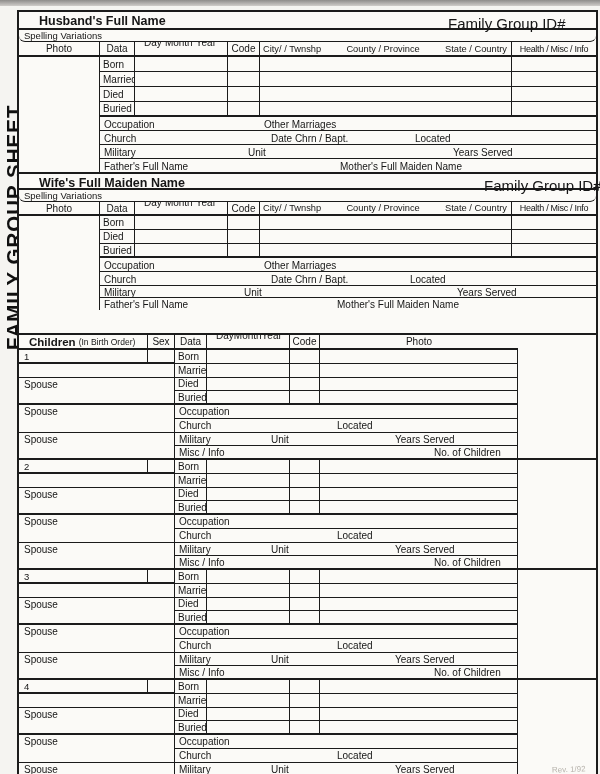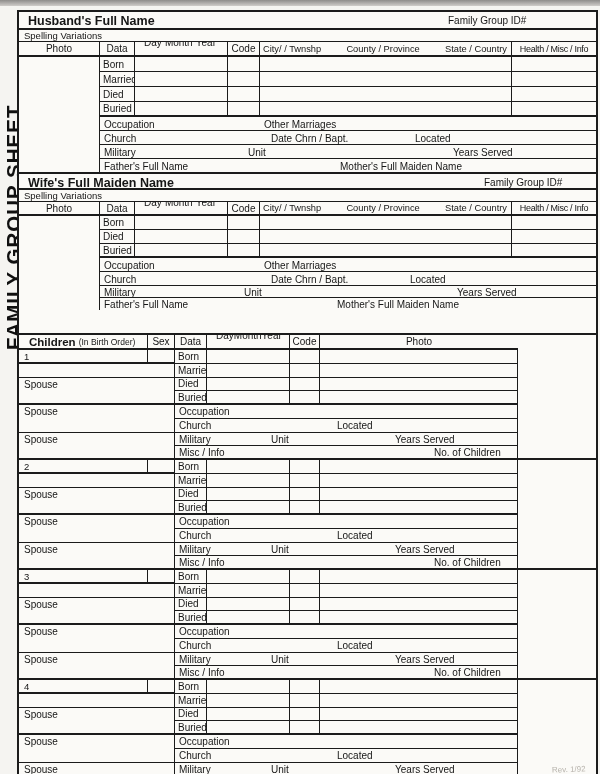--- a/index.html
+++ b/index.html
@@ -11,24 +11,24 @@
   .form{position:absolute;left:17px;top:10px;width:581px;box-sizing:border-box;
     border:2px solid var(--ink);background:var(--formbg);}
   .side-title{position:absolute;left:2px;top:350px;transform-origin:0 0;
     transform:rotate(-90deg);font-weight:bold;font-size:20.5px;letter-spacing:1px;
     white-space:nowrap;color:#101010;}
   .rev{position:absolute;left:552px;top:765px;font-size:8px;color:#b7b3ac;transform:rotate(-2deg);}
 
   
   .sec-h{position:relative;height:18px;border-bottom:2px solid var(--ink);box-sizing:border-box;}
   .sec-h.topline{border-top:2px solid var(--ink);}
-  .sec-h .t{position:absolute;left:9px;top:2px;font-weight:bold;font-size:12.5px;white-space:nowrap;}
-  .sec-h .id{position:absolute;top:3px;font-size:10px;white-space:nowrap;}
+  .sec-h .t{position:absolute;left:20px;top:2px;font-weight:bold;font-size:12.5px;white-space:nowrap;}
+  .sec-h .id{position:absolute;top:3px;font-size:15px;white-space:nowrap;}
   .spell{height:12px;border-bottom:1px solid var(--ink);box-sizing:border-box;
-    font-size:9.5px;line-height:11px;padding-left:5px;}
+    font-size:9.5px;line-height:11px;padding-left:5px;border-radius:6px;}
 
   
   .tgrid{display:grid;grid-template-columns:81px 35px 93px 32px 252px 84px;}
   .h-rows{grid-template-rows:15px 15px 15px 15px 15px 14px 14px 14px 13px;}
   .w-rows{grid-template-rows:14px 14px 14px 14px 14px 14px 12px 12px;}
   .cgrid{display:grid;grid-template-columns:129px 27px 32px 83px 30px 198px 78px;}
   .chead{grid-template-rows:15px;border-top:2px solid var(--ink);box-sizing:content-box;margin-top:23px;}
   .cblock{grid-template-rows:repeat(8,13.75px);}
 
   .c{box-sizing:border-box;border-right:1px solid var(--ink);border-bottom:1px solid var(--ink);

